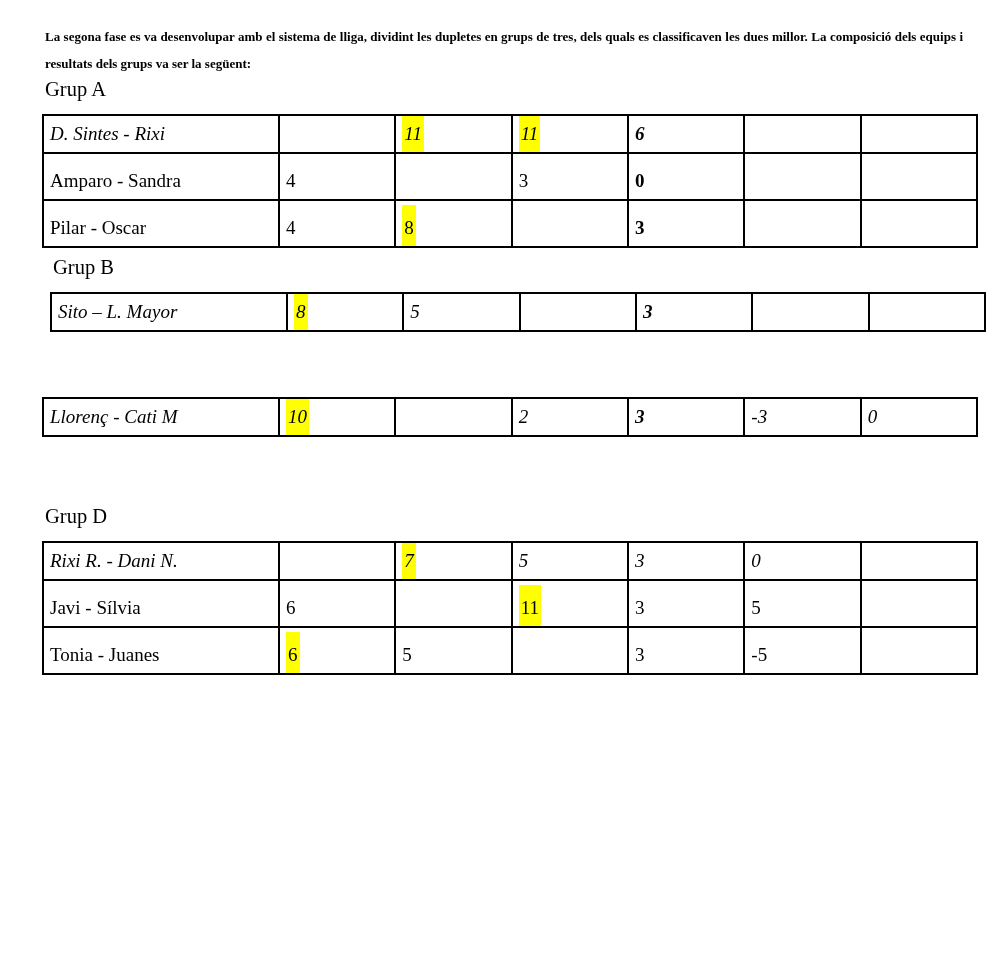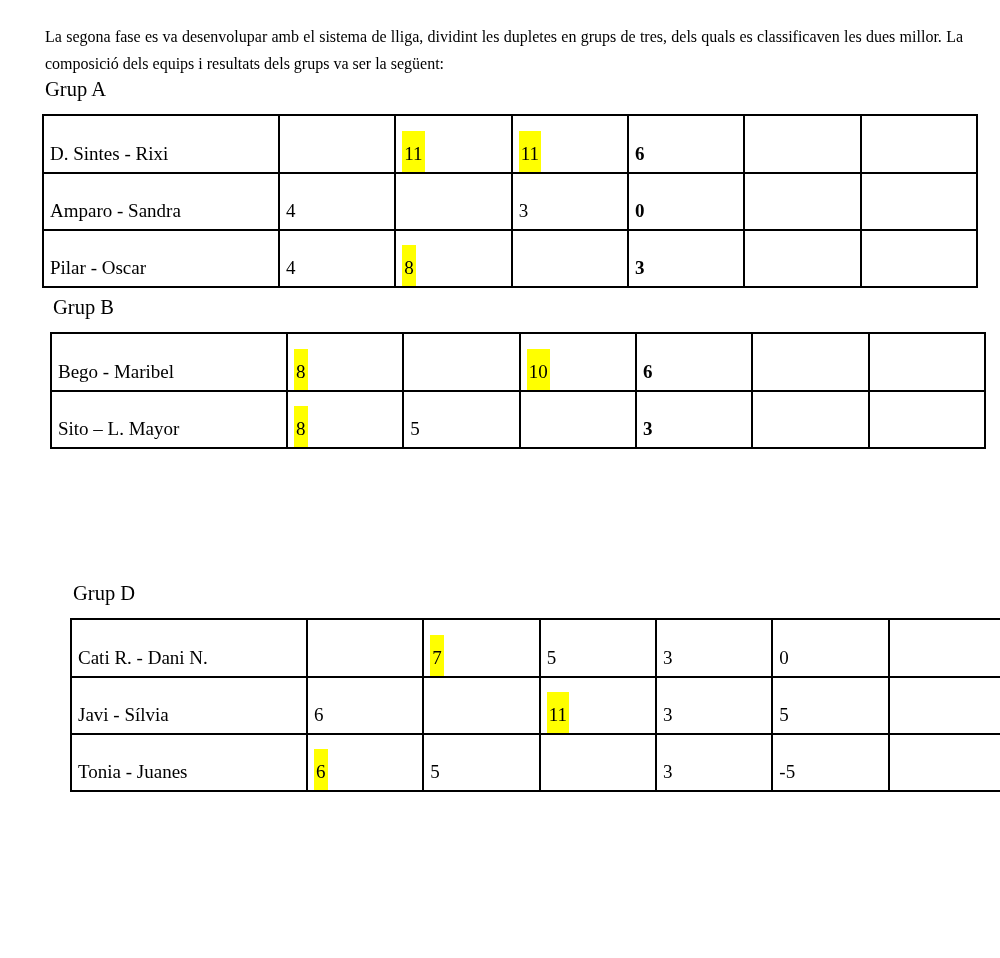--- a/index.html
+++ b/index.html
@@ -8,29 +8,30 @@
   body {
     width: 1000px; height: 958px;
     background: #ffffff;
     color: var(--ink);
     font-family: "Liberation Serif", serif;
     overflow: hidden;
   }
   .page { padding: 24px 0 0 44px; }
   .intro {
     margin: 0 37px 0 1px;
-    font-size: 16px;
+    font-size: 13px;
     line-height: 26.5px;
     text-align: justify;
+    font-weight: bold;
   }
   .groups { display: block; }
   .group { }                 
   .group:nth-of-type(2) { margin-top: 7px; margin-left: 8px; }   
   .group:nth-of-type(3) { margin-top: 65px; }  
-  .group:nth-of-type(4) { margin-top: 67px; margin-left: 28px; }  
+  .group:nth-of-type(4) { margin-top: 67px; }  
   .group-title {
     font-size: 20.5px;
     font-weight: 400;
     margin: 0 0 13px 1px;
     line-height: 24px;
   }
   table.results-table {
     border-collapse: collapse;
     table-layout: fixed;
     width: 936px;
@@ -38,22 +39,22 @@
   }
   .results-table td {
     border: 2px solid var(--ink);
     font-size: 19px;
     line-height: 22px;
     vertical-align: bottom;
     padding: 2px 2px 7px 6px;
     overflow: hidden;
     white-space: nowrap;
   }
-  .results-table tr { height: 57px; }
-  .results-table tr:first-child { height: 58px; }
+  .results-table tr { height: 47px; }
+  .results-table tr:first-child { height: 38px; font-style: italic; }
   .results-table td.name-cell { width: 236px; }
   .results-table td.bold { font-weight: bold; }
   .hl {
     background: var(--hl);
     padding: 12px 2px;
   }
 </style>
 </head>
 <body>
 
@@ -93,52 +94,52 @@
               <td class="result-cell"></td>
             </tr>
           </tbody>
         </table>
       </section>
       <section class="group">
         <h2 class="group-title">Grup B</h2>
         <table class="results-table">
           <tbody>
             <tr>
-              <td class="name-cell">Bego - Maribel</td>
-              <td class="result-cell"><span class="hl">8</span></td>
-              <td class="result-cell"></td>
-              <td class="result-cell"><span class="hl">10</span></td>
-              <td class="result-cell bold">6</td>
-              <td class="result-cell"></td>
-              <td class="result-cell"></td>
-            </tr>
-            <tr>
               <td class="name-cell">Sito – L. Mayor</td>
               <td class="result-cell"><span class="hl">8</span></td>
               <td class="result-cell">5</td>
               <td class="result-cell"></td>
               <td class="result-cell bold">3</td>
               <td class="result-cell"></td>
               <td class="result-cell"></td>
             </tr>
           </tbody>
         </table>
       </section>
       <section class="group">
         <table class="results-table">
           <tbody>
+            <tr>
+              <td class="name-cell">Llorenç - Cati M</td>
+              <td class="result-cell"><span class="hl">10</span></td>
+              <td class="result-cell"></td>
+              <td class="result-cell">2</td>
+              <td class="result-cell bold">3</td>
+              <td class="result-cell">-3</td>
+              <td class="result-cell">0</td>
+            </tr>
           </tbody>
         </table>
       </section>
       <section class="group">
         <h2 class="group-title">Grup D</h2>
         <table class="results-table">
           <tbody>
             <tr>
-              <td class="name-cell">Cati R. - Dani N.</td>
+              <td class="name-cell">Rixi R. - Dani N.</td>
               <td class="result-cell"></td>
               <td class="result-cell"><span class="hl">7</span></td>
               <td class="result-cell">5</td>
               <td class="result-cell">3</td>
               <td class="result-cell">0</td>
               <td class="result-cell"></td>
             </tr>
             <tr>
               <td class="name-cell">Javi - Sílvia</td>
               <td class="result-cell">6</td>

